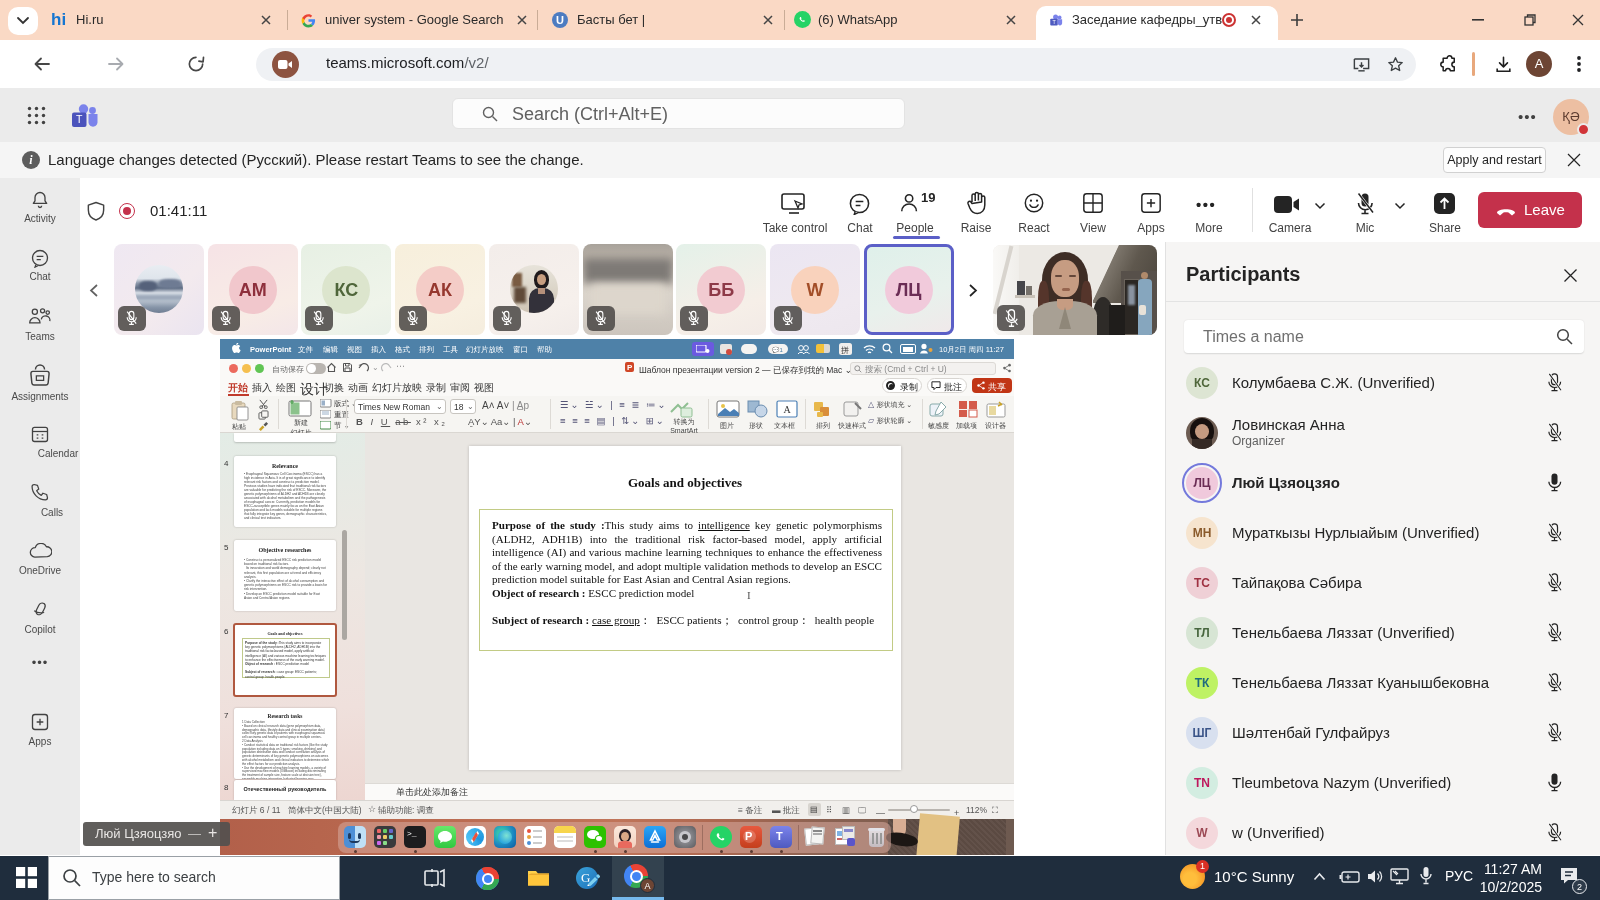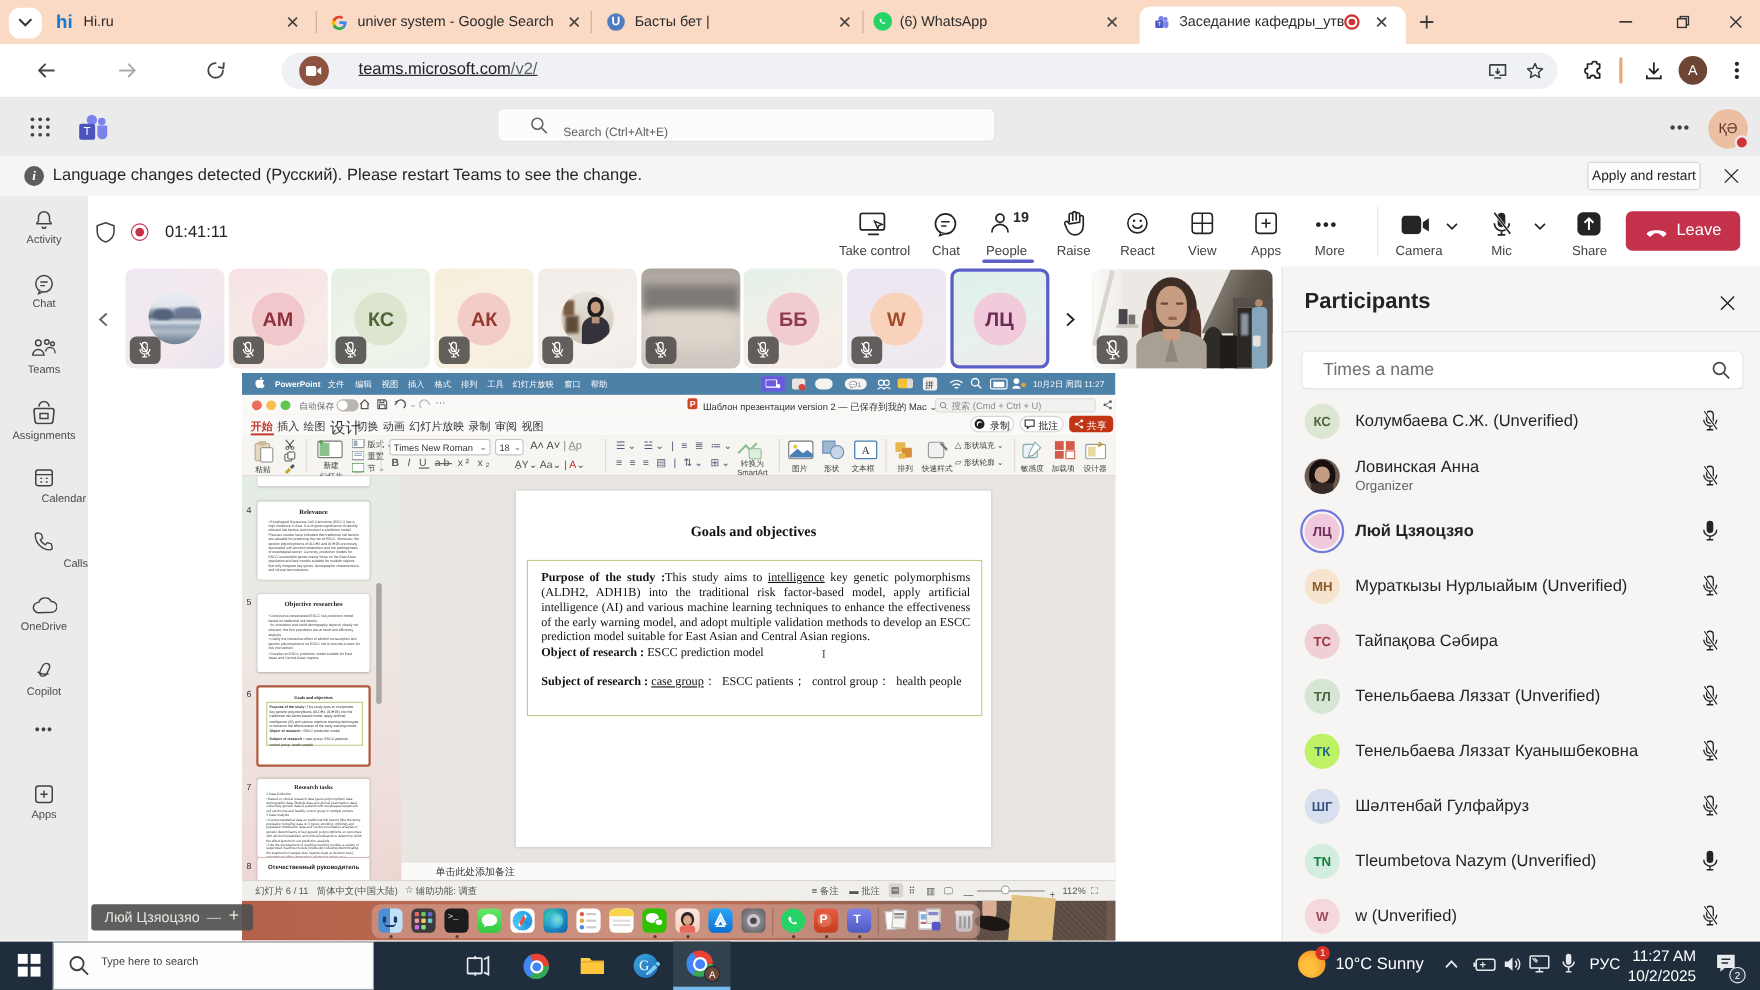--- a/index.html
+++ b/index.html
@@ -127,21 +127,21 @@
     <path d="M12 4 a8 8 0 1 0 8 8" stroke="#474747" stroke-width="2" fill="none" stroke-linecap="round"></path>
     <path d="M20 5 V12 L13.5 11.5" stroke="#474747" stroke-width="0" fill="none"></path>
     <path d="M15.5 8.5 L20.5 9.5 L21 4" stroke="#474747" stroke-width="2" fill="none" stroke-linecap="round" stroke-linejoin="round"></path>
   </svg>
 <div class="abs" id="urlpill"></div>
 <div class="abs" style="left:272px;top:51px;width:27px;height:27px;border-radius:50%;background:#8D5340;"></div>
 <svg class="abs" style="left:278px;top:58px;" width="15" height="13" viewBox="0 0 15 13">
     <rect x="0" y="2" width="9.5" height="9" rx="2" fill="#fff"></rect>
     <path d="M10.5 5.5 L14 3 V10 L10.5 7.5z" fill="#fff"></path>
   </svg>
-<div class="abs" style="left:326px;top:54px;font-size:15px;color:#202124;text-decoration:underline;">teams.microsoft.com<span style="color:#5F6368;">/v2/</span></div>
+<div class="abs" style="left:326px;top:54px;font-size:15px;color:#202124;">teams.microsoft.com<span style="color:#5F6368;">/v2/</span></div>
 
 <svg class="abs" style="left:1352px;top:55px;" width="19" height="19" viewBox="0 0 24 24">
     <path d="M3 5 h18 v12 h-7 M3 5 v12 h5" stroke="#3c4043" stroke-width="1.8" fill="none"></path>
     <path d="M12 9 v6 M9.5 12.5 L12 15 L14.5 12.5" stroke="#3c4043" stroke-width="1.8" fill="none"></path>
     <path d="M8 20 h8" stroke="#3c4043" stroke-width="1.8"></path>
   </svg>
 <svg class="abs" style="left:1386px;top:55px;" width="19" height="19" viewBox="0 0 24 24">
     <path d="M12 3.5 L14.5 9 L20.5 9.6 L16 13.7 L17.3 19.6 L12 16.6 L6.7 19.6 L8 13.7 L3.5 9.6 L9.5 9z" stroke="#3c4043" stroke-width="1.7" fill="none" stroke-linejoin="round"></path>
   </svg>
 
@@ -181,21 +181,21 @@
     <circle cx="12.5" cy="6" r="4.7" fill="#7B83EB"></circle>
 <path d="M17.5 11 h9 v8 c0 2.6-2 4.7-4.5 4.7s-4.5-2.1-4.5-4.7z" fill="#7B83EB"></path>
 <rect x="1" y="9.5" width="14.5" height="14.5" rx="2" fill="#4B53BC"></rect>
 <text x="8.2" y="20" font-size="10.5" fill="#fff" text-anchor="middle" font-family="Liberation Sans">T</text>
   </svg>
 <div class="abs" id="tsearch"></div>
 <svg class="abs" style="left:482px;top:106px;" width="16" height="16" viewBox="0 0 16 16">
     <circle cx="6.5" cy="6.5" r="5" stroke="#616161" stroke-width="1.4" fill="none"></circle>
     <path d="M10.5 10.5 L15 15" stroke="#616161" stroke-width="1.4"></path>
   </svg>
-<div class="abs" style="left:512px;top:115px;font-size:11px;color:#616161;text-align:right;">Search (Ctrl+Alt+E)</div>
+<div class="abs" style="left:512px;top:104px;font-size:18px;color:#616161;text-align:right;">Search (Ctrl+Alt+E)</div>
 <div class="abs" style="left:1518px;top:108px;font-size:15px;color:#424242;letter-spacing:1px;">•••</div>
 <div class="abs" style="left:1553px;top:99px;width:36px;height:36px;border-radius:50%;background:#EDBFA2;color:#5b3a2e;font-size:13px;text-align:center;line-height:36px;">ҚӘ</div>
 <div class="abs" style="left:1577px;top:123px;width:13px;height:13px;border-radius:50%;background:#D13438;border:2px solid #EBEBEB;"></div>
 
 
 <div class="abs" id="infobar"></div>
 <div class="abs" style="left:22px;top:151px;width:18px;height:18px;border-radius:50%;background:#5d5d5d;color:#fff;font-size:12px;text-align:center;line-height:18px;font-family:'Liberation Serif',serif;font-style:italic;font-weight:bold;">i</div>
 <div class="abs" style="left:48px;top:151px;font-size:15px;color:#252525;">Language changes detected (Русский). Please restart Teams to see the change.</div>
 <div class="abs" style="left:1443px;top:147px;width:103px;height:26px;background:#FDFDFD;border:1px solid #D1D1D1;border-radius:4px;font-size:12.5px;color:#242424;text-align:center;line-height:24px;">Apply and restart</div>
 <svg class="abs" style="left:1567px;top:153px;" width="14" height="14" viewBox="0 0 14 14">
@@ -230,21 +230,21 @@
 <div class="abs sblabel" style="left:0;top:389px;width:80px;text-align:center;">Assignments</div>
 <svg class="abs" style="left:30px;top:424px;" width="20" height="20" viewBox="0 0 24 24">
       <rect x="3" y="4" width="18" height="17" rx="2.5" stroke="#424242" stroke-width="1.6" fill="none"></rect>
       <path d="M3 9 h18" stroke="#424242" stroke-width="1.5"></path>
       <path d="M8 13 h2 M14 13 h2 M8 17 h2 M14 17 h2" stroke="#424242" stroke-width="1.5"></path>
     </svg>
 <div class="abs sblabel" style="left:0;top:446px;width:80px;text-align:center;padding-left:36px;">Calendar</div>
 <svg class="abs" style="left:30px;top:482px;" width="20" height="20" viewBox="0 0 24 24">
       <path d="M5 3 l4 1 1.5 4.5 -2.5 2 a12 12 0 0 0 5.5 5.5 l2-2.5 4.5 1.5 1 4 c0 1.5-1 2.5-2.5 2.5 C10 21.5 2.5 14 2.5 5.5 2.5 4 3.5 3 5 3z" stroke="#424242" stroke-width="1.5" fill="none" stroke-linejoin="round"></path>
     </svg>
-<div class="abs sblabel" style="left:0;top:505px;width:80px;text-align:right;">Calls</div>
+<div class="abs sblabel" style="left:0;top:505px;width:104px;text-align:center;">Calls</div>
 <svg class="abs" style="left:28px;top:543px;" width="24" height="17" viewBox="0 0 28 19">
       <path d="M8 16 a5.5 5.5 0 0 1 .5-11 a7 7 0 0 1 13-1 a5 5 0 0 1 1 11.5z" stroke="#424242" stroke-width="1.5" fill="none" stroke-linejoin="round"></path>
     </svg>
 <div class="abs sblabel" style="left:0;top:563px;width:80px;text-align:center;">OneDrive</div>
 <svg class="abs" style="left:30px;top:600px;" width="20" height="20" viewBox="0 0 24 24">
       <path d="M12 2.5 c2 0 3.5 1.5 4 3.5 l1.5 6 c.5 2.5-1 5-3.5 5.5 -2 0-3.5-1.5-4-3.5 l-1.5-6 C8 5.5 9.5 3 12 2.5z" stroke="#424242" stroke-width="1.5" fill="none" transform="rotate(40 12 10)"></path>
       <path d="M5 13 c3 2 8 3 12 2" stroke="#424242" stroke-width="1.5" fill="none"></path>
     </svg>
 <div class="abs sblabel" style="left:0;top:622px;width:80px;text-align:center;">Copilot</div>
 <div class="abs" style="left:0;top:655px;width:80px;text-align:center;font-size:13px;color:#424242;letter-spacing:1px;">•••</div>
@@ -580,21 +580,21 @@
  <div class="pavatar" style="background:#D8E0EF;color:#3A5488;">ШГ</div>
  <div class="pname">Шәлтенбай Гулфайруз</div>
  <svg class="pmic" width="19" height="21" viewBox="0 0 22 24">
       <rect x="7.5" y="2" width="7" height="12.5" rx="3.5" stroke="#242424" stroke-width="1.4" fill="none"></rect>
       <path d="M4.5 11 a6.8 6.8 0 0 0 13.6 0 M11 18 v3.5 M7.5 21.5 h7" stroke="#242424" stroke-width="1.4" fill="none"></path>
       <path d="M5 2 L18.5 21" stroke="#fff" stroke-width="3"></path>
       <path d="M5 2 L18.5 21" stroke="#242424" stroke-width="1.3"></path>
     </svg>
 </div>
 <div class="prow" style="top:759px;">
- <div class="pavatar" style="background:#D3EDE1;color:#15803d;">TN</div>
+ <div class="pavatar" style="background:#D3EDE1;color:#be185d;">TN</div>
  <div class="pname">Tleumbetova Nazym (Unverified)</div>
  <svg class="pmic" width="19" height="21" viewBox="0 0 22 24">
       <rect x="7.5" y="1.5" width="7" height="13" rx="3.5" fill="#242424"></rect>
       <path d="M4.5 11 a6.8 6.8 0 0 0 13.6 0 M11 18 v3.5 M7.5 21.5 h7" stroke="#242424" stroke-width="1.5" fill="none"></path>
     </svg>
 </div>
 <div class="prow" style="top:809px;">
  <div class="pavatar" style="background:#F4D8DC;color:#9C4A55;">W</div>
  <div class="pname">w (Unverified)</div>
  <svg class="pmic" width="19" height="21" viewBox="0 0 22 24">
@@ -1032,21 +1032,21 @@
     <rect x="0" y="0" width="9.2" height="9.2" fill="#fff"></rect>
     <rect x="11.8" y="0" width="9.2" height="9.2" fill="#fff"></rect>
     <rect x="0" y="11.8" width="9.2" height="9.2" fill="#fff"></rect>
     <rect x="11.8" y="11.8" width="9.2" height="9.2" fill="#fff"></rect>
   </svg>
 <div class="abs" style="left:48px;top:856px;width:292px;height:44px;background:#FDFDFD;border:1px solid #9AA0A6;"></div>
 <svg class="abs" style="left:62px;top:868px;" width="20" height="20" viewBox="0 0 20 20">
     <circle cx="8" cy="8" r="6" stroke="#3C4043" stroke-width="1.7" fill="none"></circle>
     <path d="M12.7 12.7 L18 18" stroke="#3C4043" stroke-width="1.7"></path>
   </svg>
-<div class="abs" style="left:92px;top:869px;font-size:10px;color:#3C4043;">Type here to search</div>
+<div class="abs" style="left:92px;top:869px;font-size:14px;color:#3C4043;">Type here to search</div>
 <svg class="abs" style="left:424px;top:867px;" width="22" height="22" viewBox="0 0 22 22">
     <rect x="1" y="4" width="13" height="14" rx="1" stroke="#E8EAED" stroke-width="1.6" fill="none"></rect>
     <path d="M16 5 l4-2 v16 l-4-2" stroke="#E8EAED" stroke-width="1.6" fill="none"></path>
     <path d="M8 2 v3 M8 17 v3" stroke="#E8EAED" stroke-width="1.6"></path>
   </svg>
 
 <div class="abs" style="left:476px;top:867px;width:23px;height:23px;border-radius:50%;background:conic-gradient(from -30deg,#EA4335 0 120deg,#4285F4 120deg 240deg,#34A853 240deg 360deg);"></div>
 <div class="abs" style="left:476px;top:867px;width:23px;height:23px;border-radius:50%;background:conic-gradient(from -30deg,#EA4335 0 120deg,#34A853 120deg 240deg,#4285F4 240deg 360deg);"></div>
 <div class="abs" style="left:481.5px;top:872.5px;width:12px;height:12px;border-radius:50%;background:#fff;"></div>
 <div class="abs" style="left:483.5px;top:874.5px;width:8px;height:8px;border-radius:50%;background:#4285F4;"></div>

